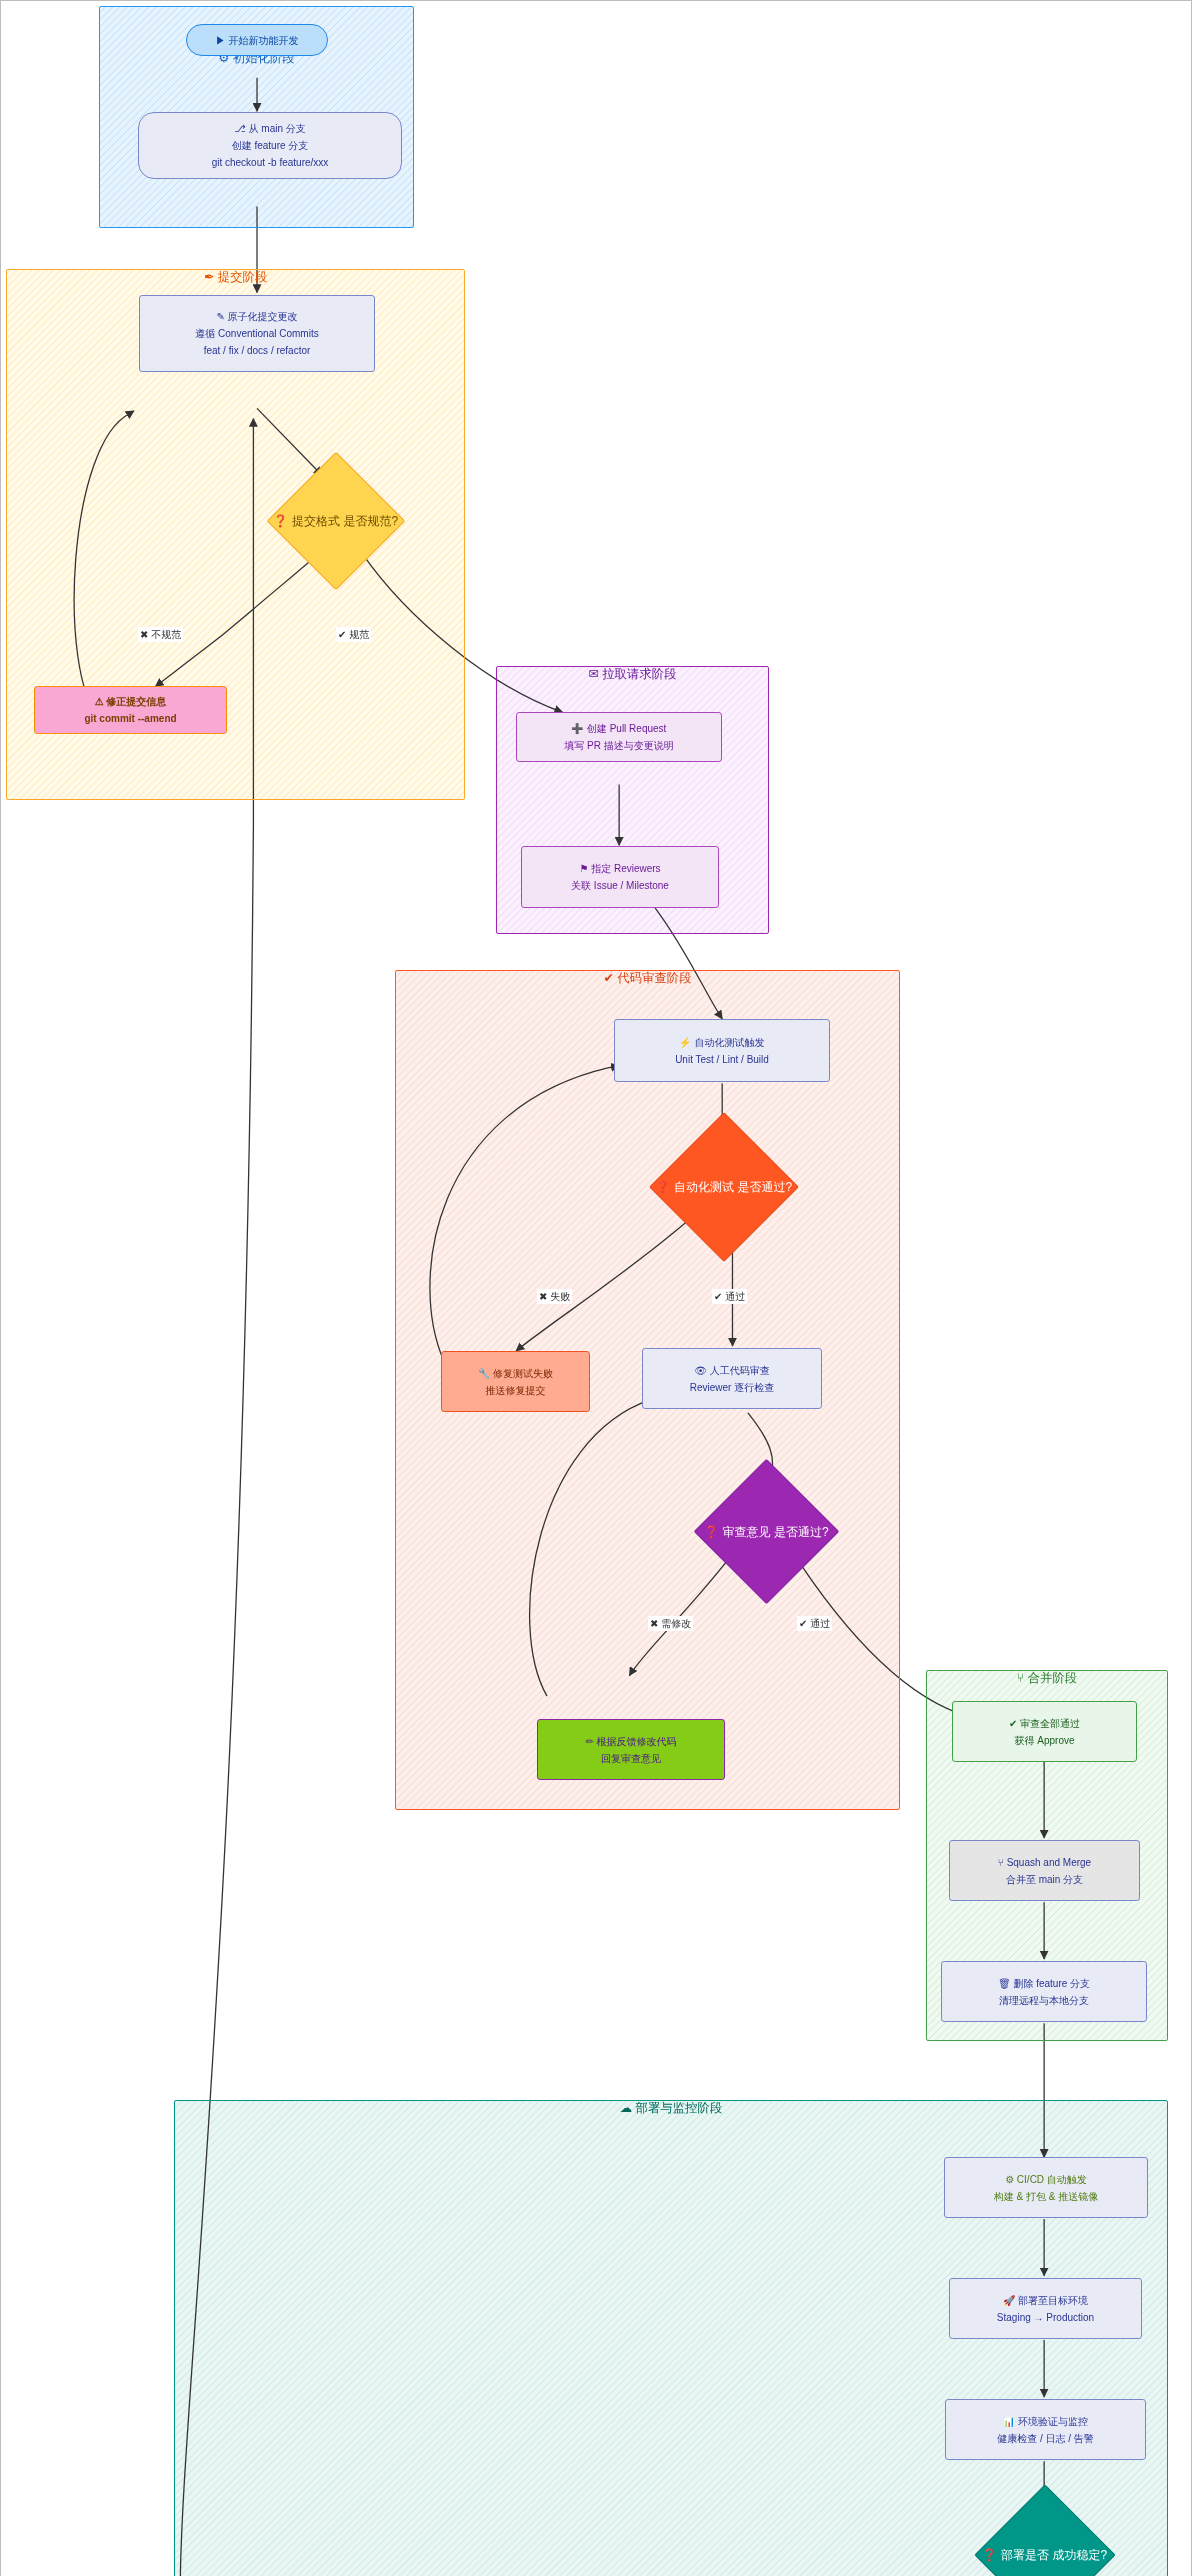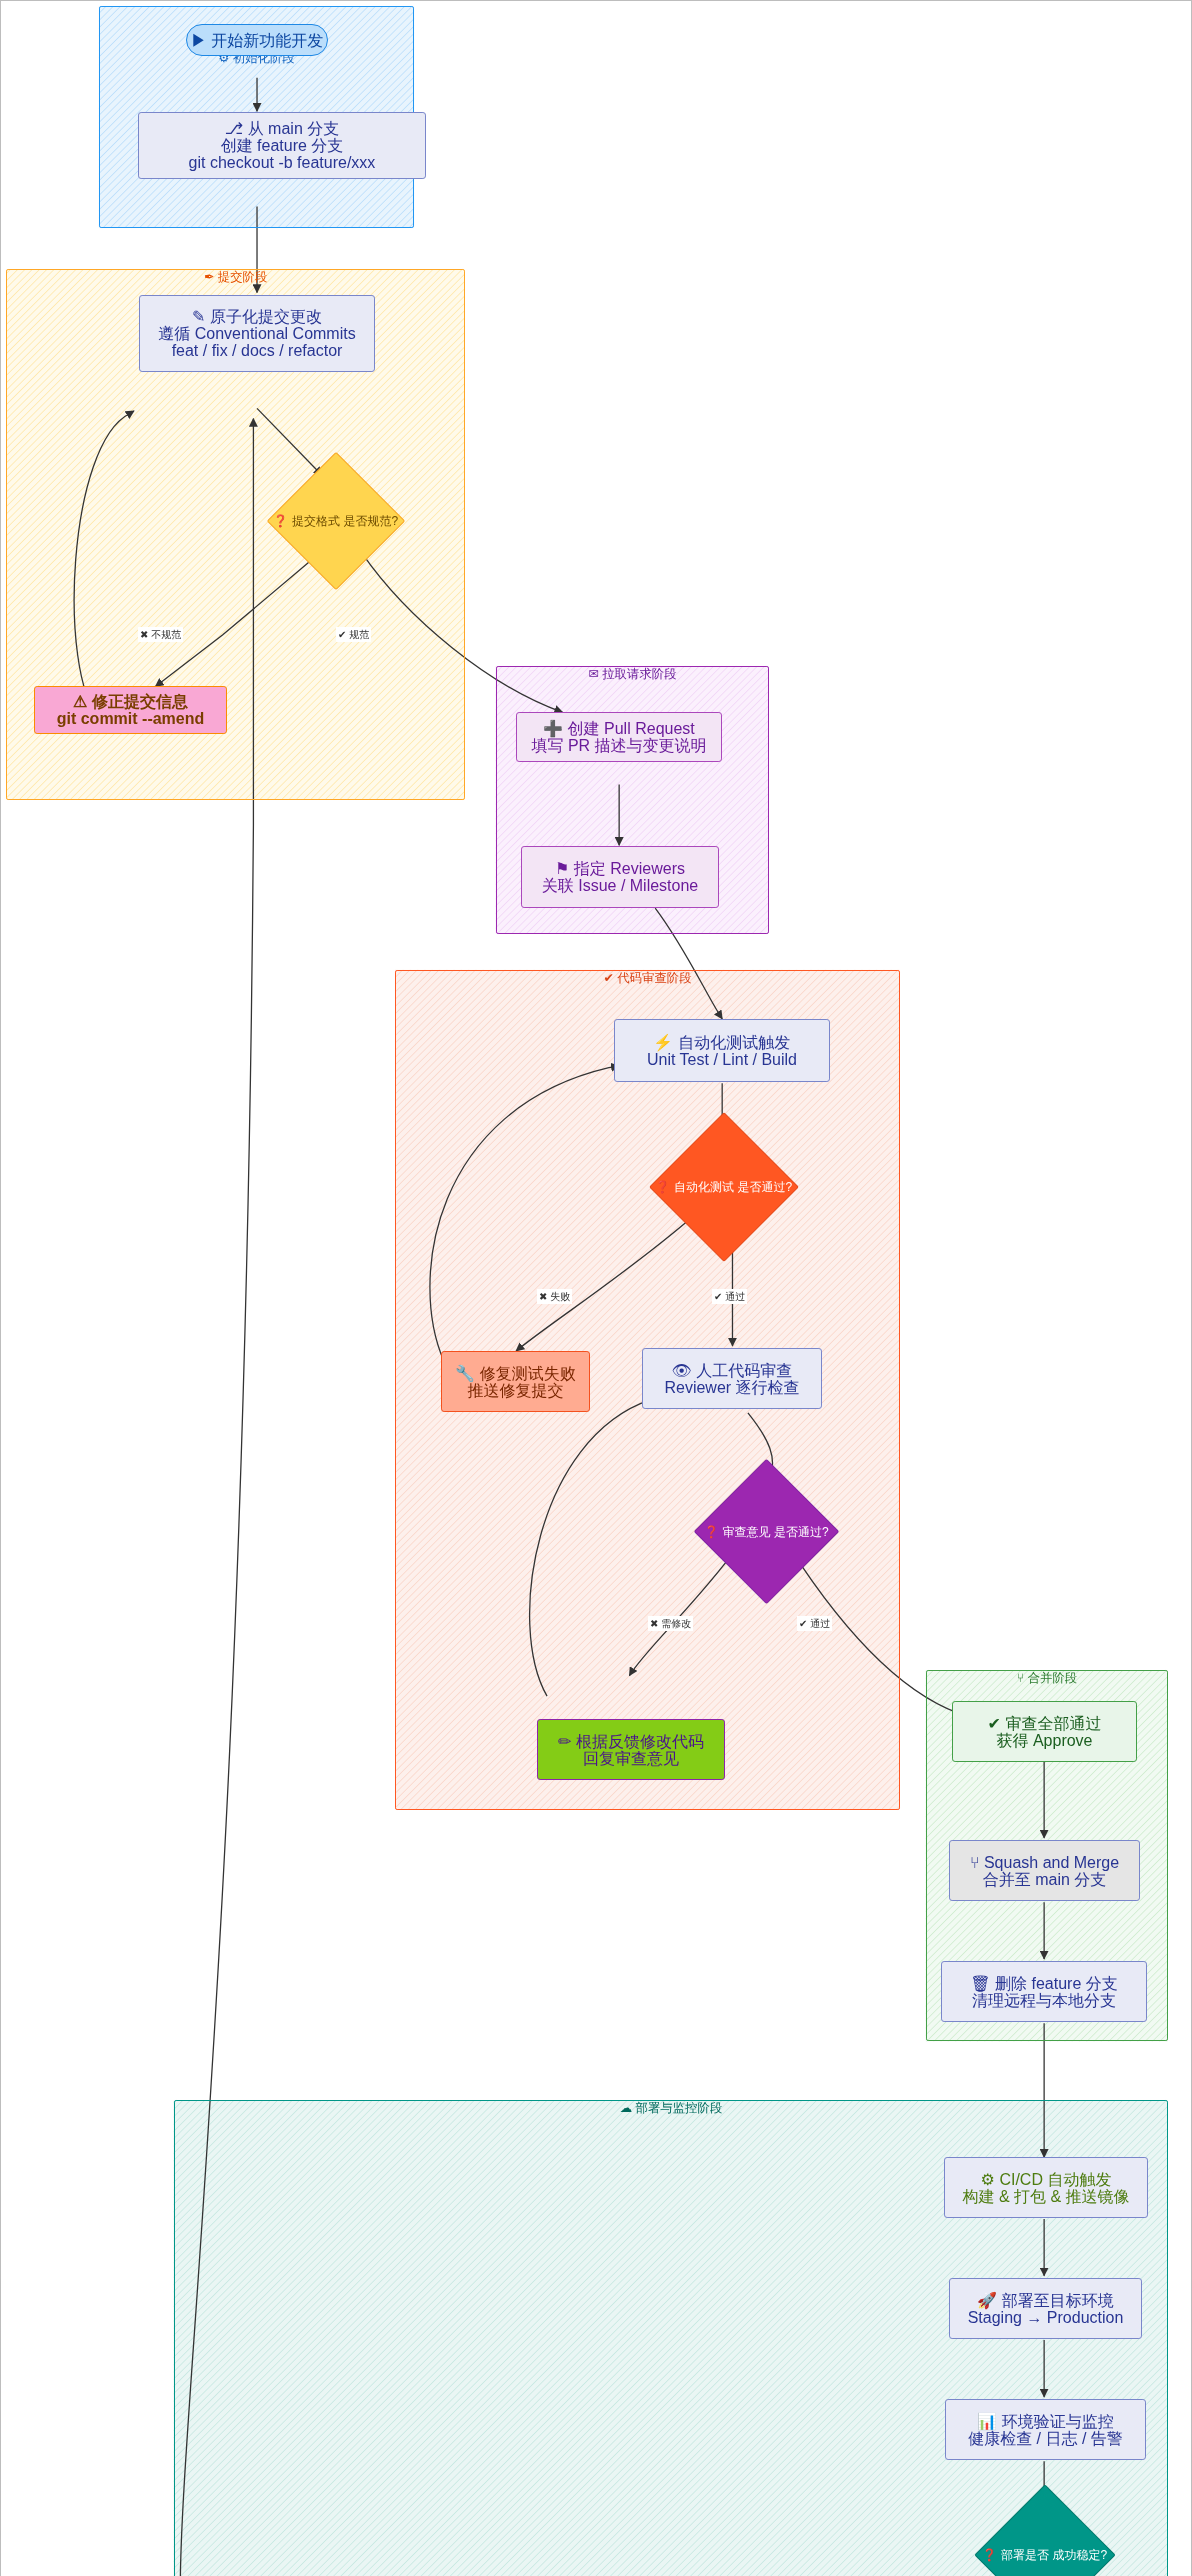--- a/index.html
+++ b/index.html
@@ -41,21 +41,21 @@
   .node {
     position:absolute;
     border-width:1.5px;
     border-style:solid;
     border-radius:3.1px;
     display:flex;
     flex-direction:column;
     align-items:center;
     justify-content:center;
     text-align:right;
-    font-size:16px;
+    font-size:10px;
     line-height:17px;
     padding:3.1px 5.2px;
     white-space:nowrap;
   }
   .node .ln { display:block; }
 
   .stadium { border-radius:515px; }
 
   
   .diamond {
@@ -212,21 +212,21 @@
   </div>
 
   <div class="cluster" style="left:173px; top:2099px; width:994px; height:685px; border-color:#009688; background:transparent;">
     <div class="cluster-title" style="color:#00695c;">☁ 部署与监控阶段</div>
   </div>
 
   <div class="node stadium" style="left:185px; top:23px; width:142px; height:32px; border-color:#1e88e5; background:#bbdefb; color:#0d47a1;">
     <span class="ln">▶ 开始新功能开发</span>
   </div>
 
-  <div class="node" style="left:137px; top:111px; width:288px; height:67px; border-color:#7986cb; background:#e8eaf6; color:#283593;">
+  <div class="node" style="left:137px; top:111px; width:264px; height:67px; border-color:#7986cb; background:#e8eaf6; color:#283593;border-radius:16px;">
     <span class="ln">⎇ 从 main 分支</span>
     <span class="ln">创建 feature 分支</span>
     <span class="ln">git checkout -b feature/xxx</span>
   </div>
 
   <div class="node" style="left:138px; top:294px; width:236px; height:77px; border-color:#7986cb; background:#e8eaf6; color:#283593;">
     <span class="ln">✎ 原子化提交更改</span>
     <span class="ln">遵循 Conventional Commits</span>
     <span class="ln">feat / fix / docs / refactor</span>
   </div>

